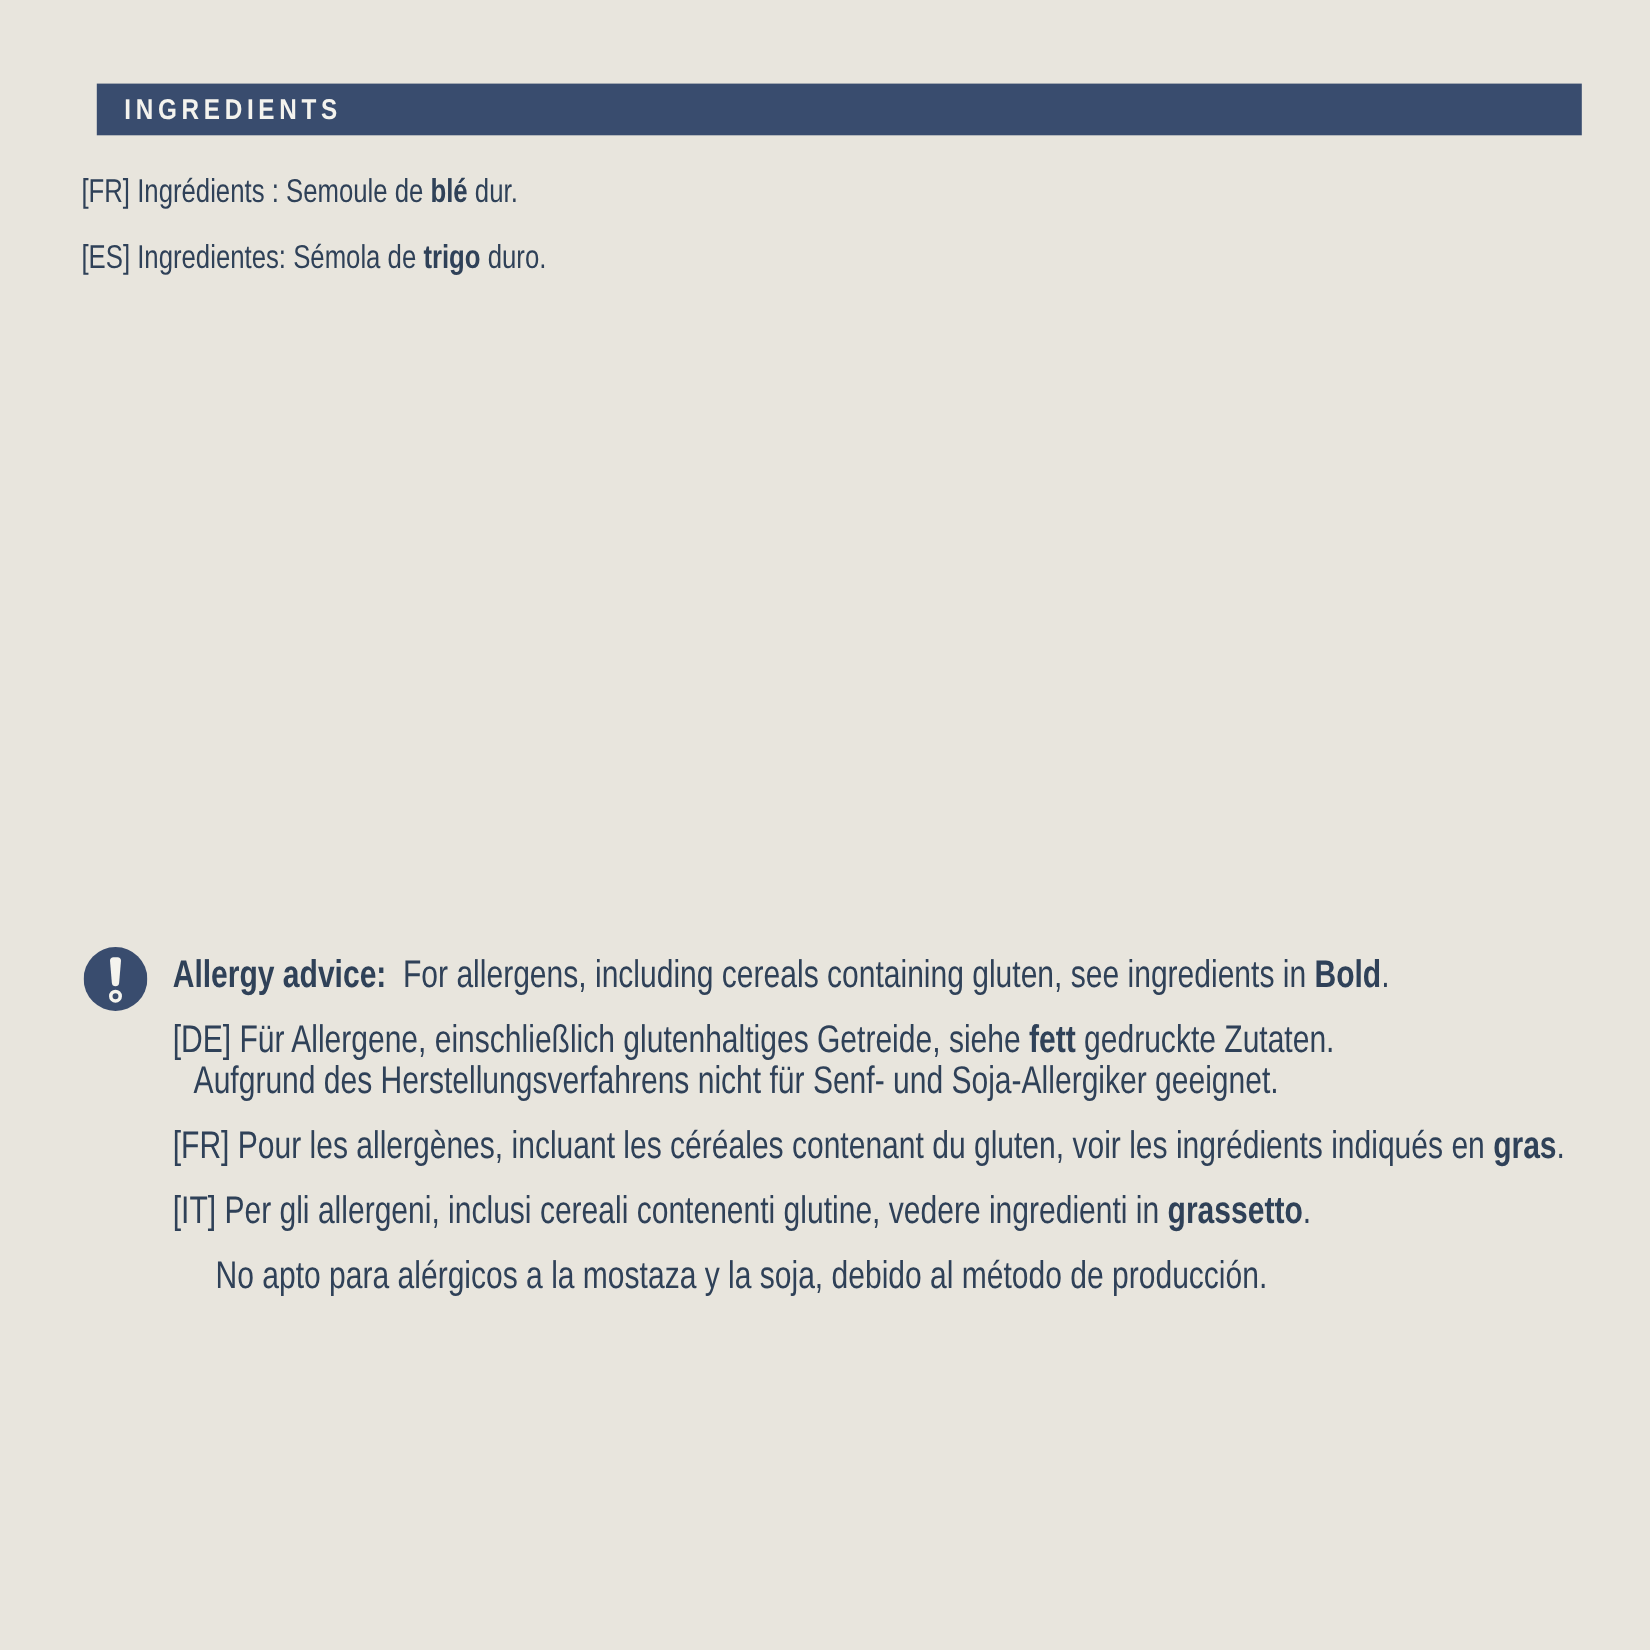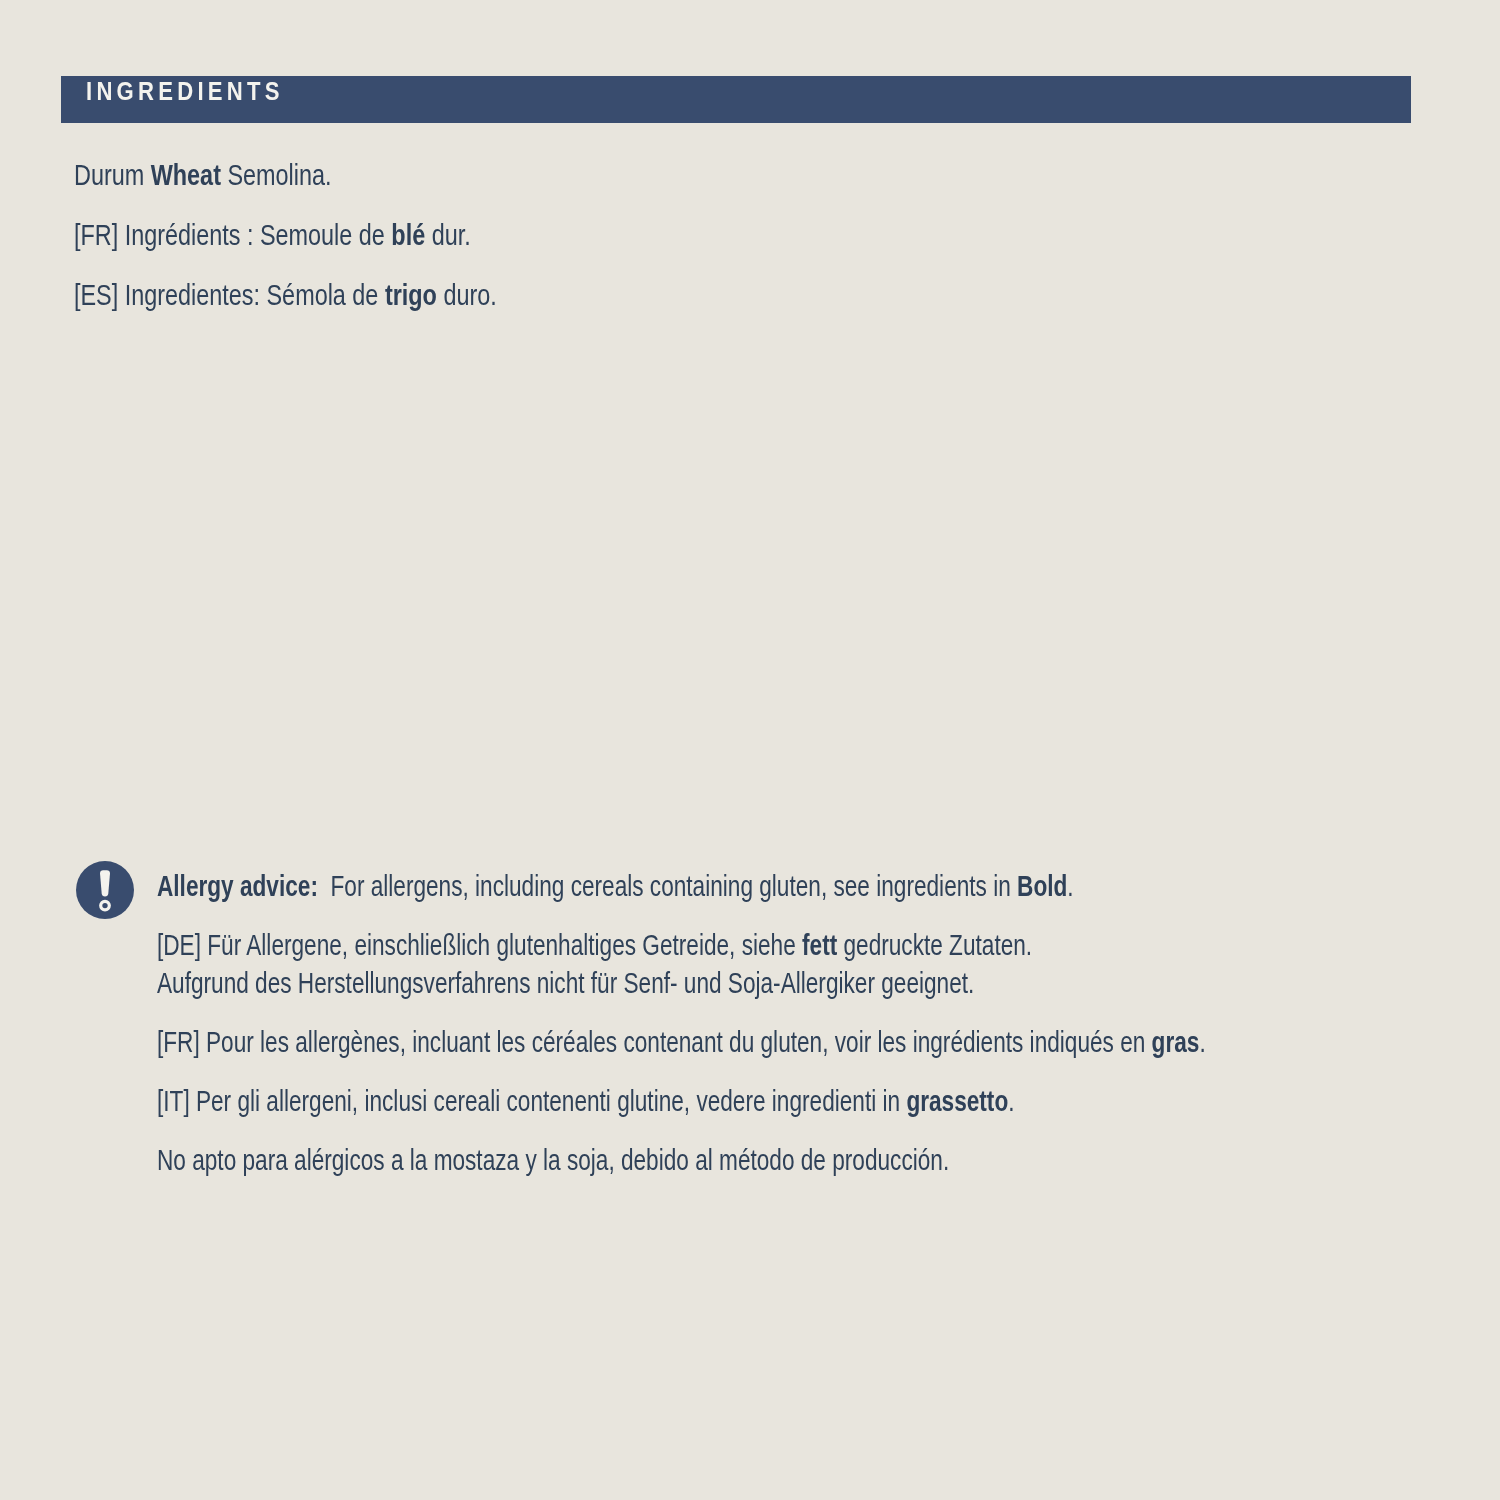--- a/index.html
+++ b/index.html
@@ -10,27 +10,27 @@
     position: relative;
     width: 1500px;
     height: 1500px;
     background: #e8e5dd;
     font-family: "Liberation Sans", sans-serif;
     color: #2f4158;
     overflow: hidden;
   }
   .bar {
     position: absolute;
-    left: 61px;
+    left: 88px;
     top: 76px;
     width: 1350px;
     height: 47px;
     background: #394c6e;
     display: flex;
-    align-items: flex-start;
+    align-items: center;
   }
   .bar-title {
     display: inline-block;
     margin-left: 25px;
     color: #f4f3ee;
     font-weight: 700;
     font-size: 26px;
     letter-spacing: 5px;
     transform: scaleX(0.85);
     transform-origin: 0 50%;
@@ -67,36 +67,36 @@
     top: 867px;
     right: 40px;
   }
   .para {
     margin: 0 0 21px 0;
     padding: 0;
   }
   .pline {
     height: 38px;
     line-height: 38px;
-    font-size: 29px;
+    font-size: 35px;
     white-space: nowrap;
+    text-align: center;
   }
   .b {
     font-weight: 700;
   }
 </style>
 </head>
 <body>
 
 <div class="bar">
   <span class="bar-title">INGREDIENTS</span>
 </div>
 
 <div class="ingredients">
-  <div class="ing-line"><span class="cond"><span>Durum </span><span class="b">Wheat</span><span> Semolina.</span></span></div>
   <div class="ing-line"><span class="cond"><span>[FR] Ingrédients : Semoule de </span><span class="b">blé</span><span> dur.</span></span></div>
   <div class="ing-line"><span class="cond"><span>[ES] Ingredientes: Sémola de </span><span class="b">trigo</span><span> duro.</span></span></div>
 </div>
 
 <div class="allergy-icon">
   <svg width="58" height="58" viewBox="0 0 58 58" xmlns="http://www.w3.org/2000/svg">
     <circle cx="29" cy="29" r="29" fill="#394c6e"></circle>
     <path d="M24.0,12.3 C24.0,10.6 25.3,9.3 27.1,9.3 L30.9,9.3 C32.7,9.3 34.0,10.6 34.0,12.3 L32.3,32.6 C32.1,34.5 30.9,35.6 29,35.6 C27.1,35.6 25.9,34.5 25.7,32.6 Z" fill="#f4f3ee"></path>
     <circle cx="29" cy="44.6" r="4.3" fill="none" stroke="#f4f3ee" stroke-width="3.2"></circle>
   </svg>

